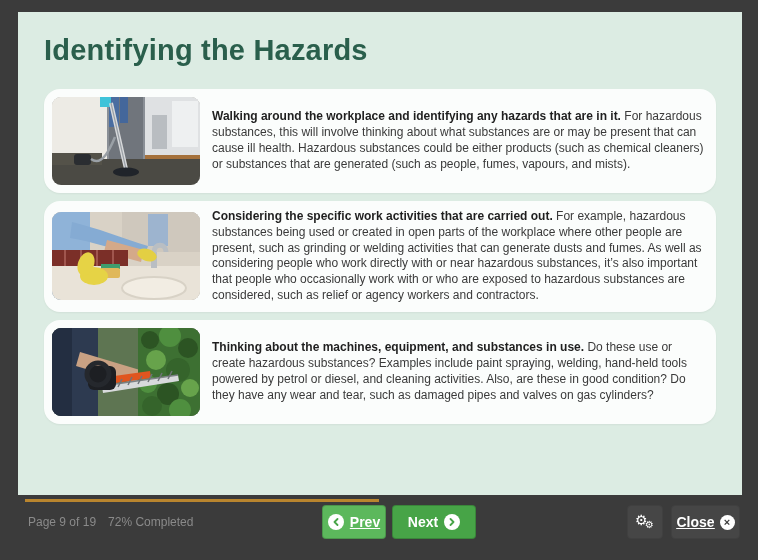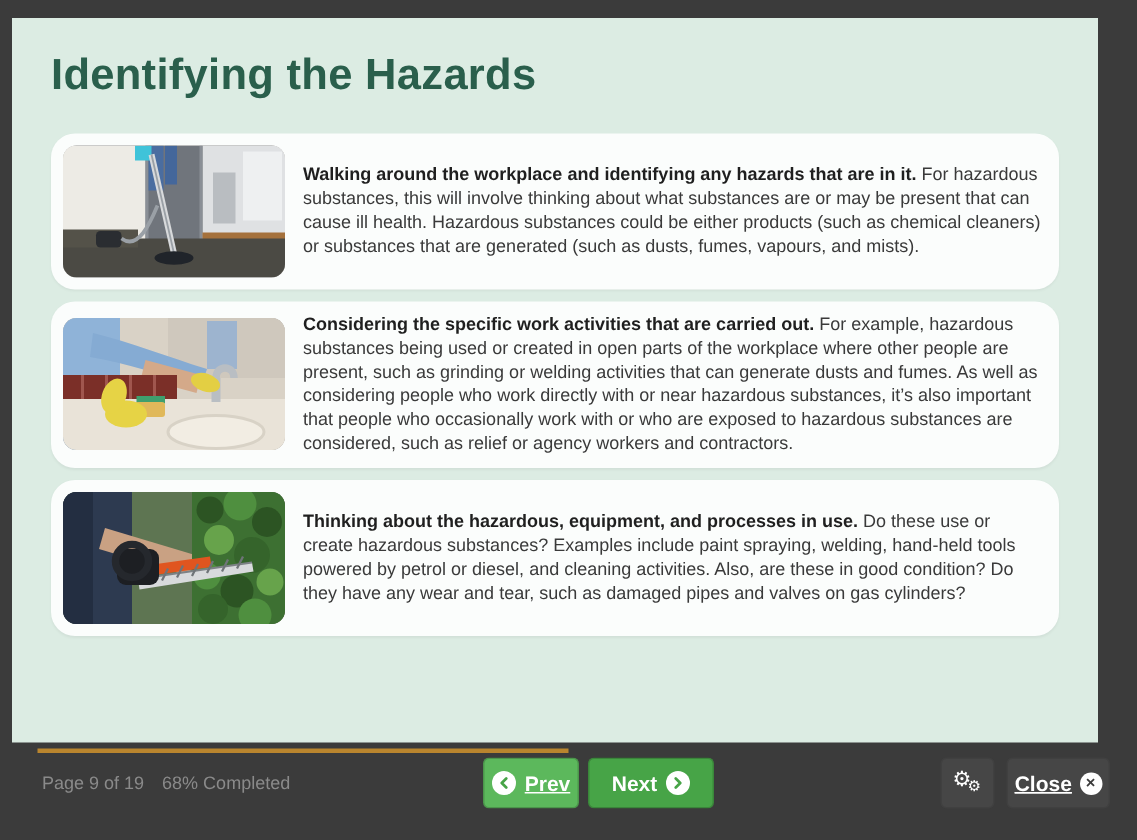--- a/index.html
+++ b/index.html
@@ -7,21 +7,21 @@
   body {
     position: relative;
     background: #3b3b3b;
     font-family: "Liberation Sans", sans-serif;
     overflow: hidden;
   }
 
   
   .slide {
     position: absolute;
-    left: 8px; top: 12px;
+    left: 18px; top: 12px;
     width: 724px; height: 483px;
     background: #dcece3;
     padding: 22px 28px 0 26px;
     overflow: hidden;
   }
   .slide-title {
     color: #2a5f4c;
     font-size: 29px;
     font-weight: 600;
     letter-spacing: 0.2px;
@@ -161,21 +161,21 @@
         <rect x="68" y="0" width="8" height="26" fill="#44679b"></rect>
         <rect x="48" y="0" width="11" height="10" fill="#3fc3d9"></rect>
         <path d="M59 6 L74 72" stroke="#d8dadc" stroke-width="4" fill="none"></path>
         <path d="M59 6 L74 72" stroke="#9aa0a6" stroke-width="1.2" fill="none"></path>
         <ellipse cx="74" cy="75" rx="13" ry="4.5" fill="#20242a"></ellipse>
         <rect x="22" y="57" width="17" height="11" rx="3" fill="#2a2d31"></rect>
         <path d="M39 62 C 50 70, 58 52, 63 40" stroke="#9aa0a6" stroke-width="2.5" fill="none"></path>
       </svg>
     </div>
     <p class="card-text">
-      <span class="lead">Walking around the workplace and identifying any hazards that are in it.</span><span> For hazardous substances, this will involve thinking about what substances are or may be present that can cause ill health. Hazardous substances could be either products (such as chemical cleaners) or substances that are generated (such as dusts, fumes, vapours, and mists).</span>
+      <span class="lead">Walking around the workplace and identifying any hazards that are in it.</span><span> For hazardous substances, this will involve thinking about what substances are or may be present that can cause ill health. Hazardous substances could be either products (such as chemical cleaners) or substances that are generated (such as people, fumes, vapours, and mists).</span>
     </p>
   </div>
 
   <div class="card">
     <div class="card-image">
       <svg viewBox="0 0 148 88" preserveAspectRatio="none" aria-hidden="true">
         <rect x="0" y="0" width="148" height="88" fill="#d9d2c6"></rect>
         <rect x="70" y="0" width="78" height="40" fill="#cfc8bd"></rect>
         <rect x="96" y="2" width="20" height="32" fill="#9db4cf"></rect>
         <rect x="0" y="0" width="38" height="88" fill="#8fb3d8"></rect>
@@ -222,31 +222,31 @@
         <circle cx="128" cy="82" r="11" fill="#4f8f3f"></circle>
         <path d="M48 50 L98 43 L99 50 L49 57 Z" fill="#e0551f"></path>
         <path d="M50 58 L126 47 L127 53 L51 65 Z" fill="#d8dadc"></path>
         <path d="M50 58 L126 47" stroke="#7d8286" stroke-width="1.5" fill="none"></path>
         <path d="M56 60 L60 52 M66 59 L70 51 M76 57 L80 49 M86 56 L90 48 M96 54 L100 46 M106 53 L110 45 M116 51 L120 43" stroke="#6f7478" stroke-width="1.5"></path>
         <rect x="36" y="38" width="28" height="24" rx="6" fill="#1d1f23"></rect>
         <circle cx="46" cy="46" r="11" stroke="#25282d" stroke-width="5" fill="none"></circle>
       </svg>
     </div>
     <p class="card-text">
-      <span class="lead">Thinking about the hazardous, equipment, and processes in use.</span><span> Do these use or create hazardous substances? Examples include paint spraying, welding, hand-held tools powered by petrol or diesel, and cleaning activities. Also, are these in good condition? Do they have any wear and tear, such as damaged pipes and valves on gas cylinders?</span>
+      <span class="lead">Thinking about the machines, equipment, and substances in use.</span><span> Do these use or create hazardous substances? Examples include paint spraying, welding, hand-held tools powered by petrol or diesel, and cleaning activities. Also, are these in good condition? Do they have any wear and tear, such as damaged pipes and valves on gas cylinders?</span>
     </p>
   </div>
 </div>
 
 <div class="progress-track">
   <div class="progress-fill" style="width: 50%;"></div>
 </div>
 
 <div class="footer-status">
-  <span>Page 9 of 19</span><span class="sep"></span><span>68% Completed</span>
+  <span>Page 9 of 19</span><span class="sep"></span><span>72% Completed</span>
 </div>
 
 <button class="btn btn-prev">
   <span class="circle-icon">
     <svg width="8" height="8" viewBox="0 0 8 8">
         <path d="M5.5 1 L2.5 4 L5.5 7" stroke="#47a447" stroke-width="1.8" fill="none" stroke-linecap="round" stroke-linejoin="round"></path>
       </svg>
   </span>
   <span class="label">Prev</span>
 </button>

